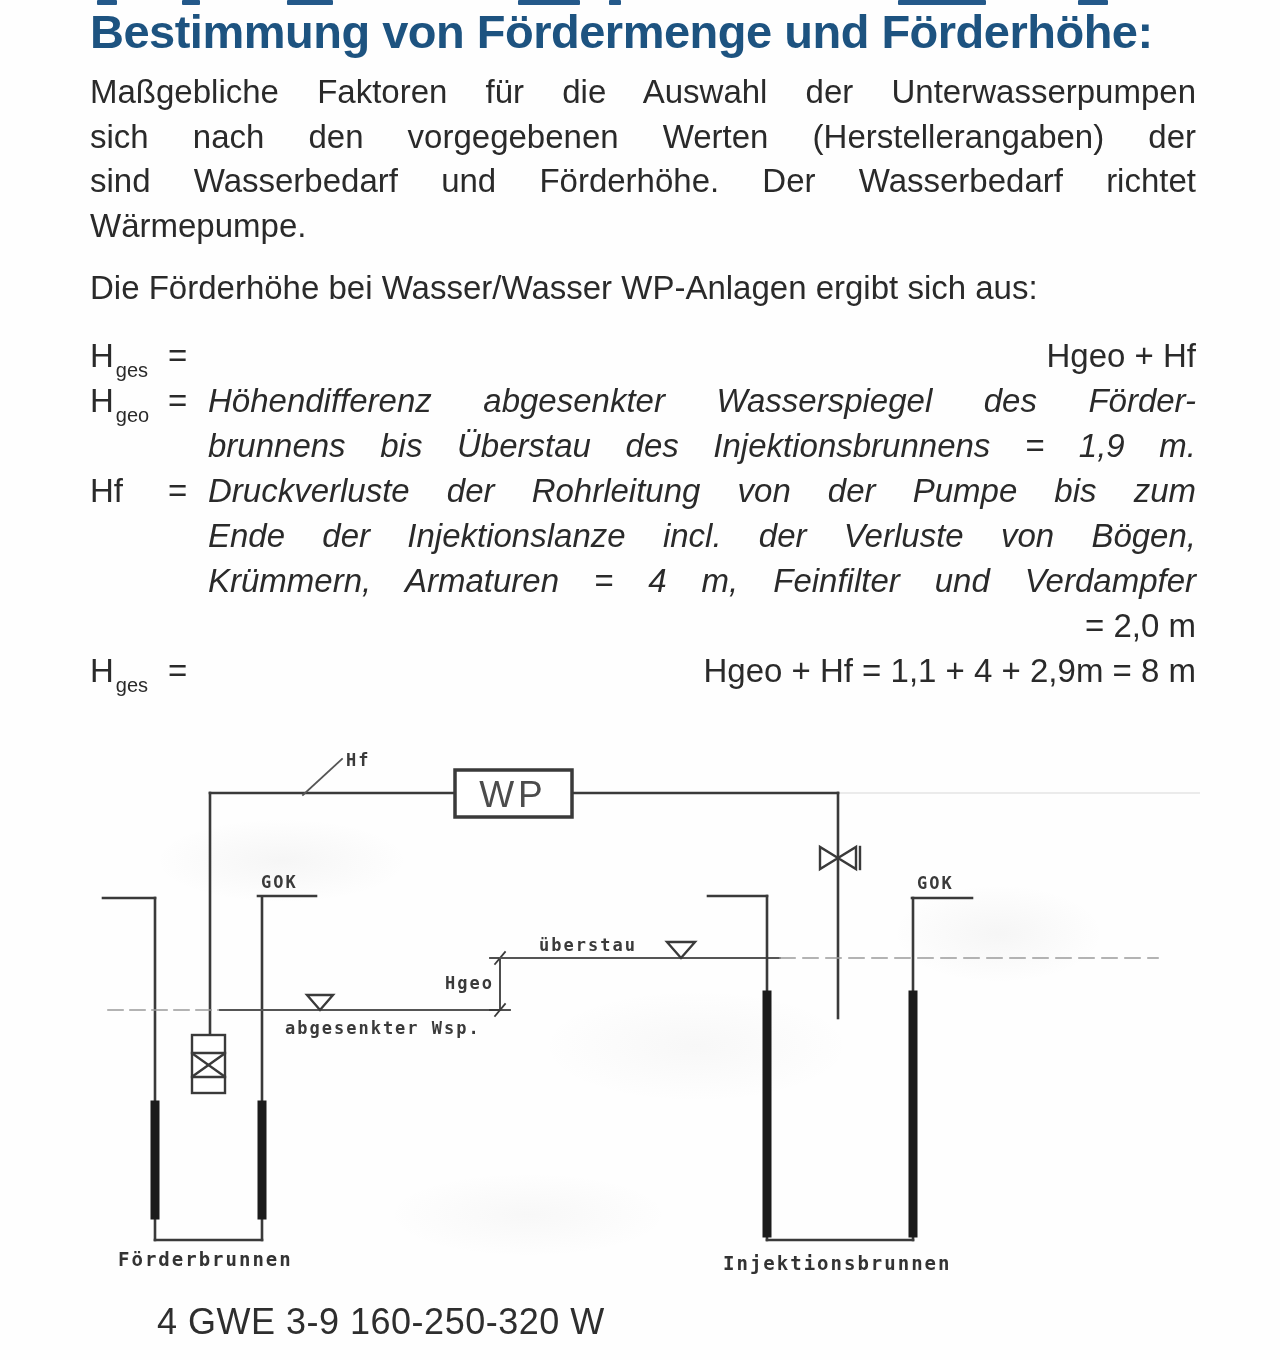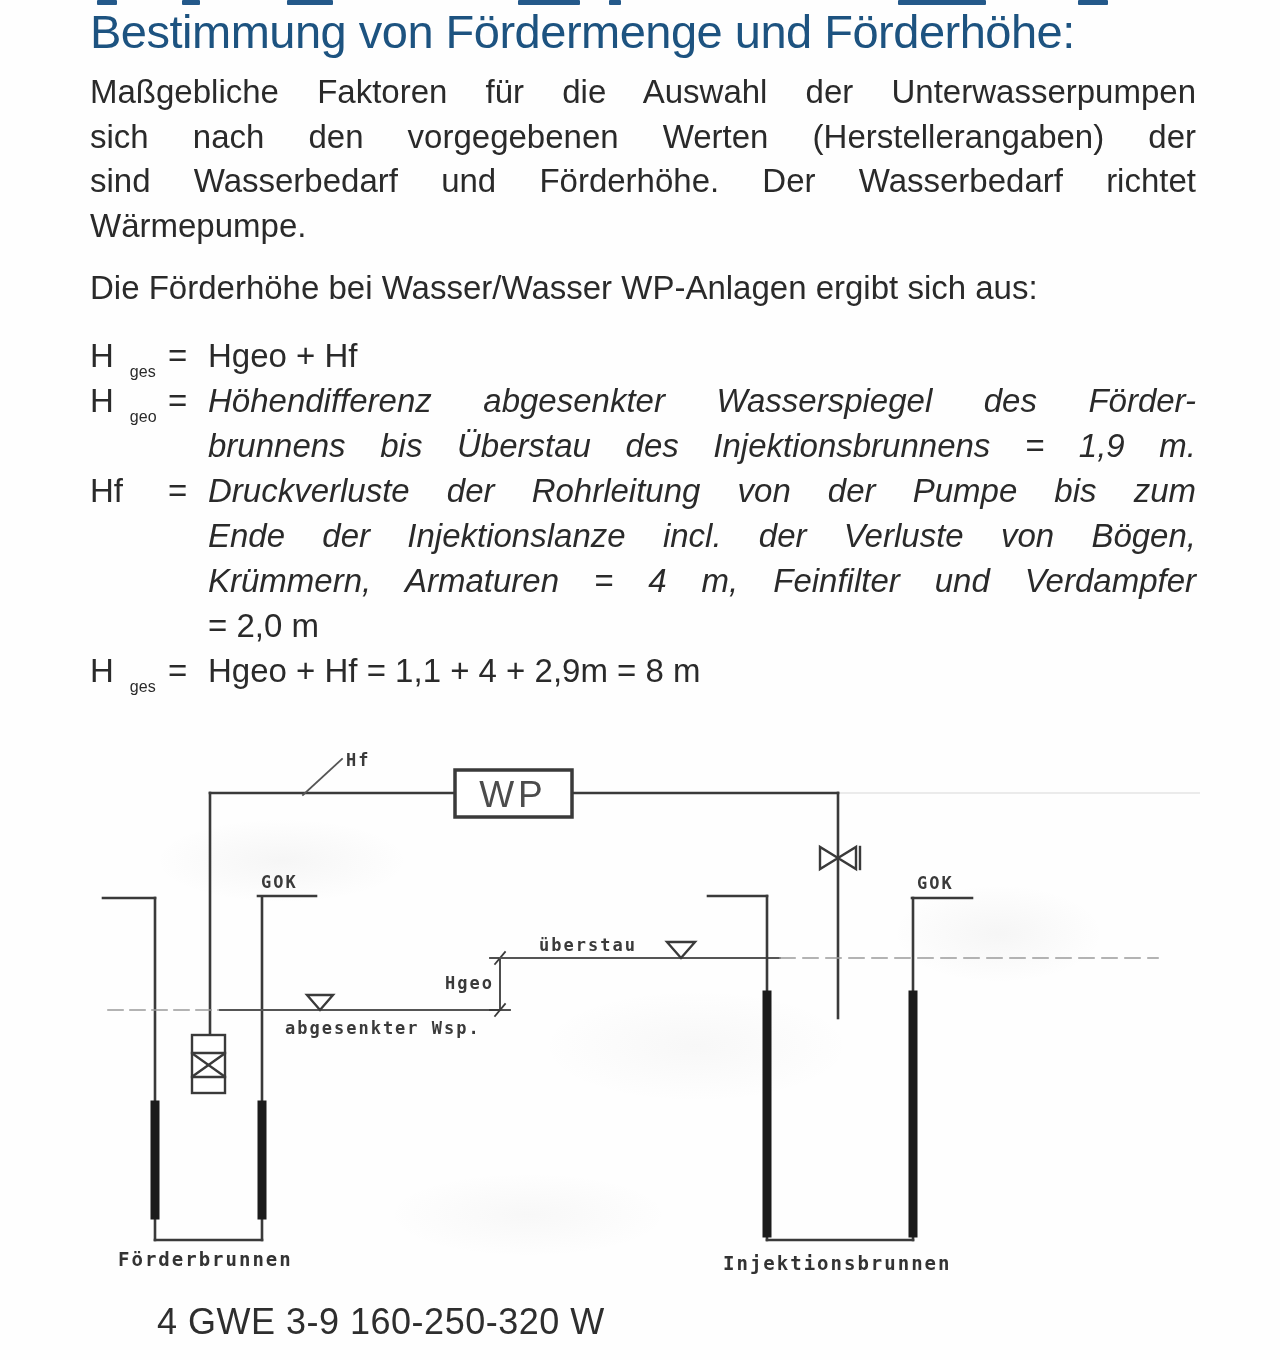--- a/index.html
+++ b/index.html
@@ -8,34 +8,34 @@
     background:#fefefe;
     font-family:"Liberation Sans", sans-serif;
     color:#262626;
     position:relative;
     overflow:hidden;
   }
   .frag{position:absolute;top:0;height:5px;background:#24598a;border-radius:1px;}
 
   .page-title{
     position:absolute;left:90px;top:4px;width:1112px;
-    font-size:47px;font-weight:normal;letter-spacing:-0.5px;
+    font-size:47px;font-weight:bold;letter-spacing:-0.5px;
     color:#1d5380;white-space:nowrap;
   }
   .body-block{position:absolute;left:90px;width:1106px;font-size:33px;line-height:44.5px;color:#2a2a2a;}
   #para1{top:70px;}
   #para2{top:254px;margin-top:12px;}
   .stretch{text-align:justify;text-align-last:justify;}
 
   #formula{position:absolute;left:90px;top:337px;width:1106px;font-size:33px;color:#2a2a2a;}
   .frow{display:flex;height:45px;align-items:baseline;}
   .fterm{width:78px;flex:none;white-space:nowrap;}
-  .fsub{font-size:16px;position:relative;top:10px;margin-left:16px;}
+  .fsub{font-size:20px;position:relative;top:10px;margin-left:2px;}
   .feq{width:40px;flex:none;}
-  .fdef{flex:1;}
+  .fdef{flex:1;text-align:right;}
   .fdef.just{text-align:justify;text-align-last:justify;font-style:italic;}
 
   #diagram{
     position:absolute;left:80px;top:737px;width:1120px;height:562px;
     background-image:
       radial-gradient(ellipse 180px 60px at 18% 22%, rgba(90,90,90,0.05), transparent 70%),
       radial-gradient(ellipse 220px 80px at 55% 55%, rgba(90,90,90,0.04), transparent 70%),
       radial-gradient(ellipse 150px 70px at 82% 35%, rgba(90,90,90,0.05), transparent 70%),
       radial-gradient(ellipse 200px 60px at 40% 85%, rgba(90,90,90,0.04), transparent 70%);
   }

